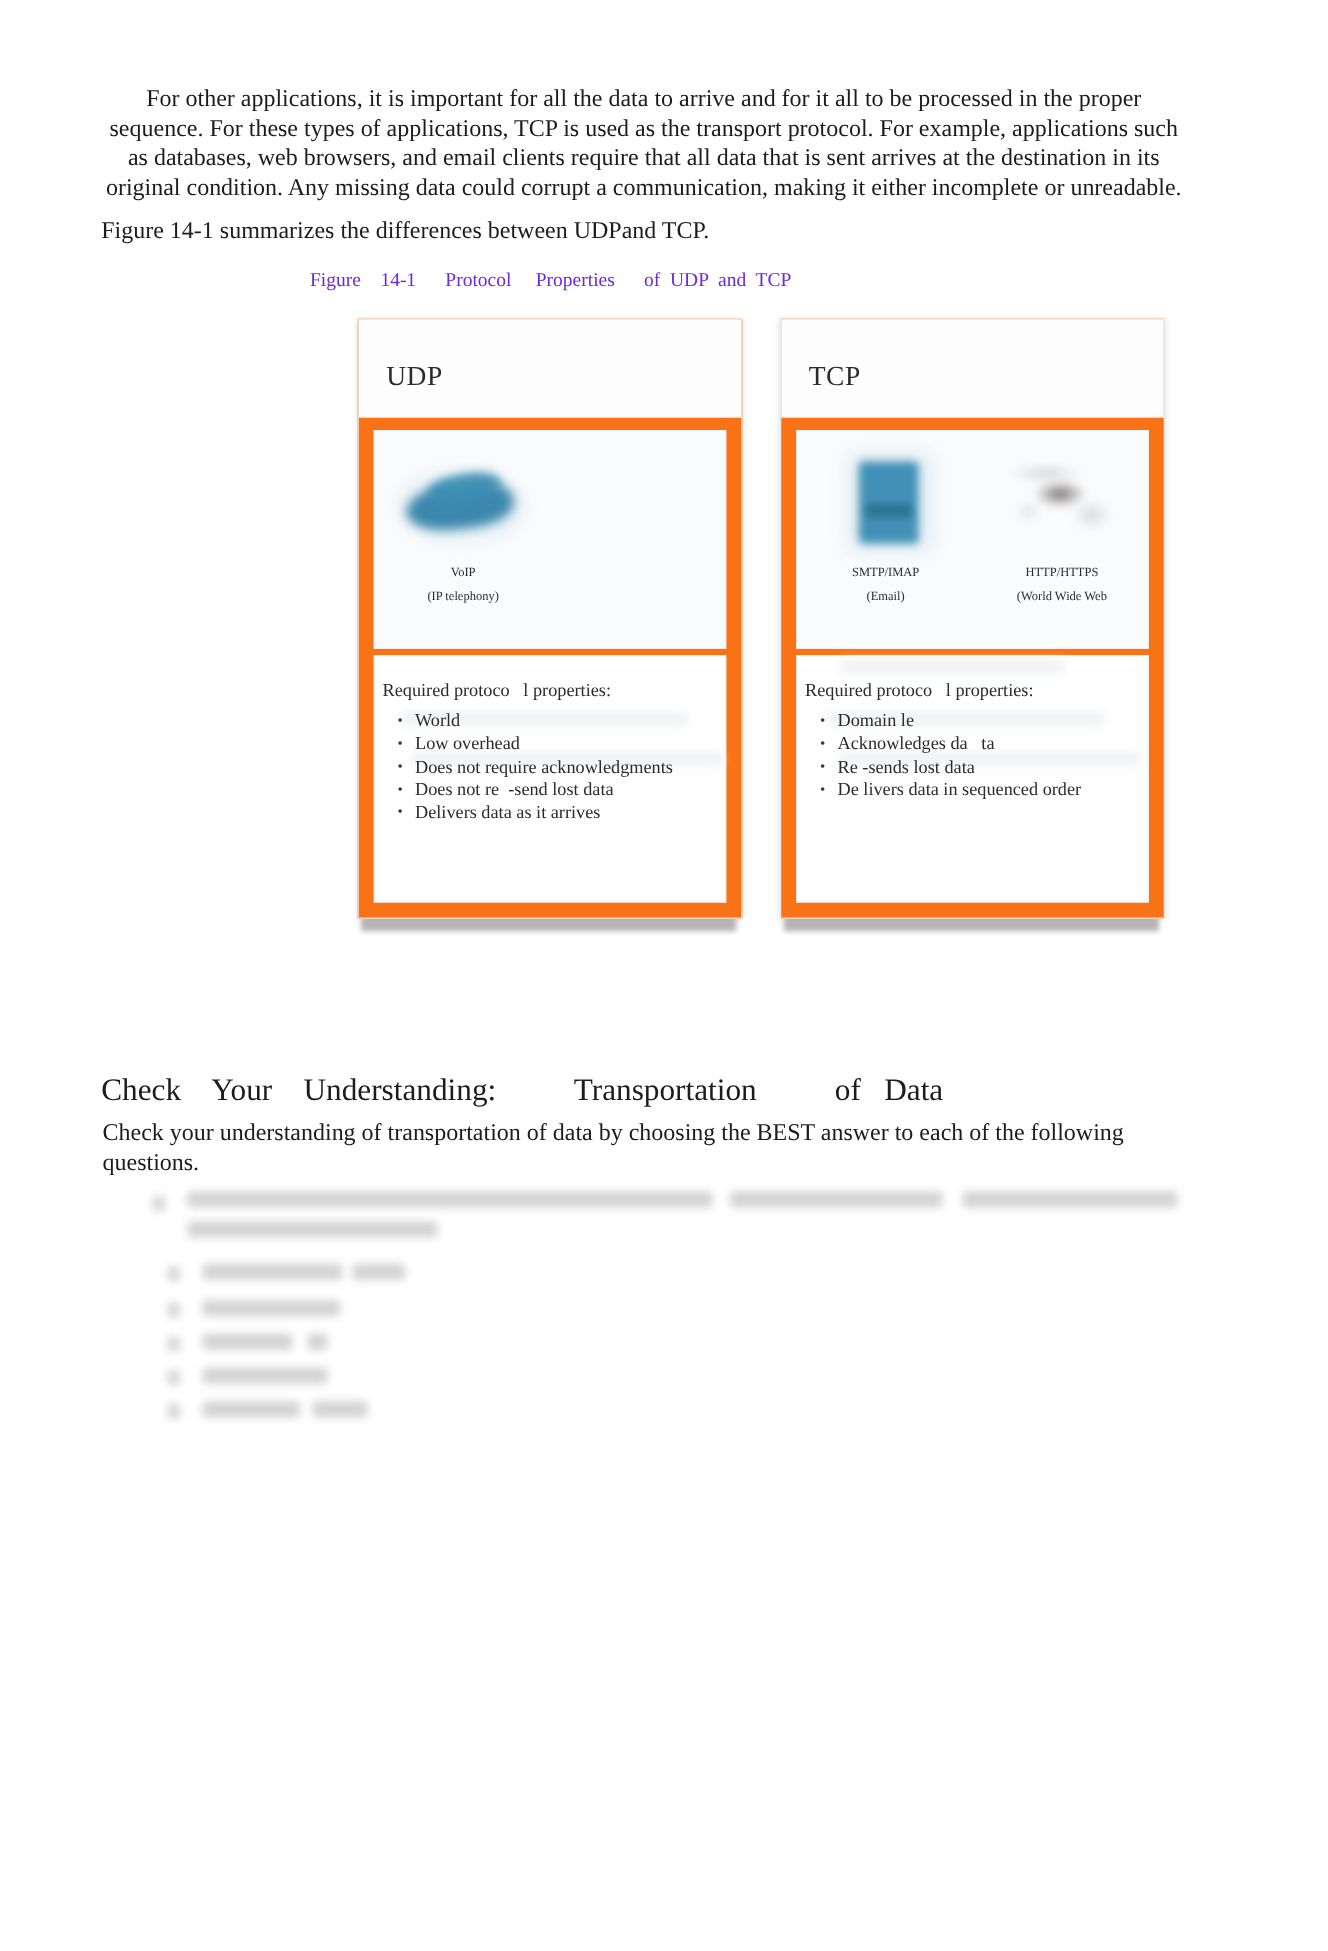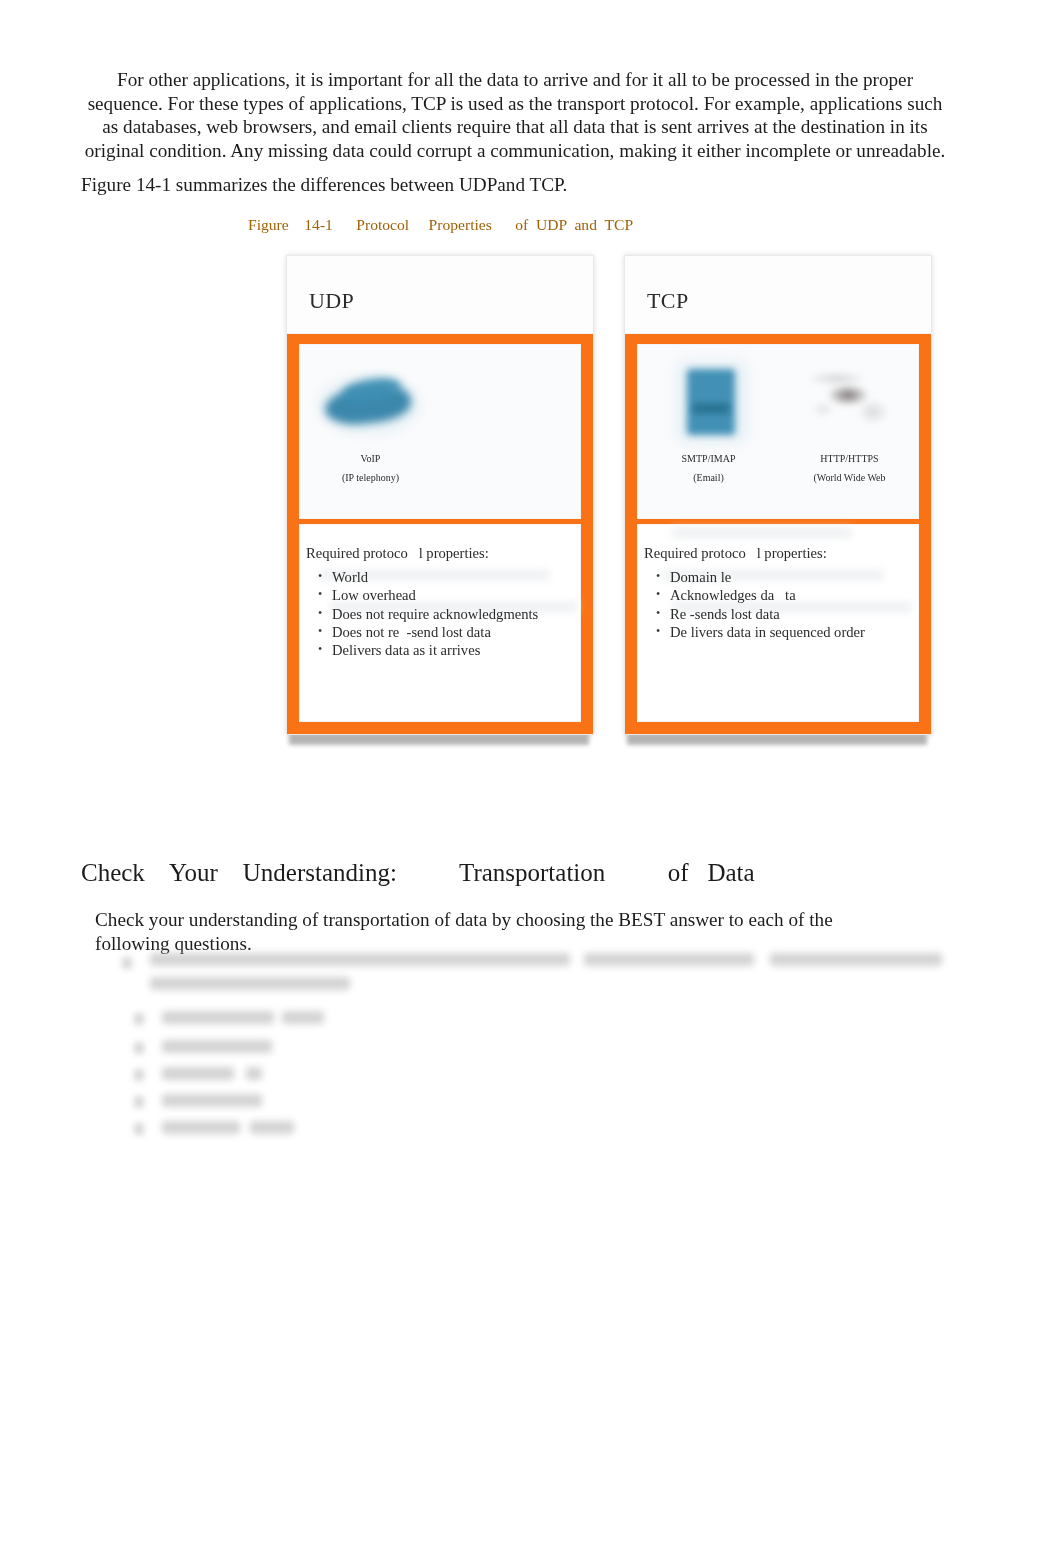--- a/index.html
+++ b/index.html
@@ -46,21 +46,21 @@
   }
 
   
   .figcaption {
     position: absolute;
     left: 248px;
     top: 215px;
     width: 560px;
     font-size: 15.6px;
     line-height: 19px;
-    color: #a16207;
+    color: #6d28d9;
     white-space: pre;
   }
 
   
   .figure {
     position: absolute;
     left: 286px;
     top: 255px;
     width: 646px;
     height: 500px;
@@ -287,21 +287,21 @@
 
   .section-para {
     position: absolute;
     left: 82px;
     top: 895px;
     width: 820px;
     font-size: 19.2px;
     line-height: 23.6px;
     color: #1c1c1c;
   }
-  .section-para p { margin: 13px; }
+  .section-para p { margin: 0; }
 
   
   .quiz {
     position: absolute;
     left: 122px;
     top: 945px;
     width: 830px;
     height: 200px;
   }
   .qrow { position: absolute; }

